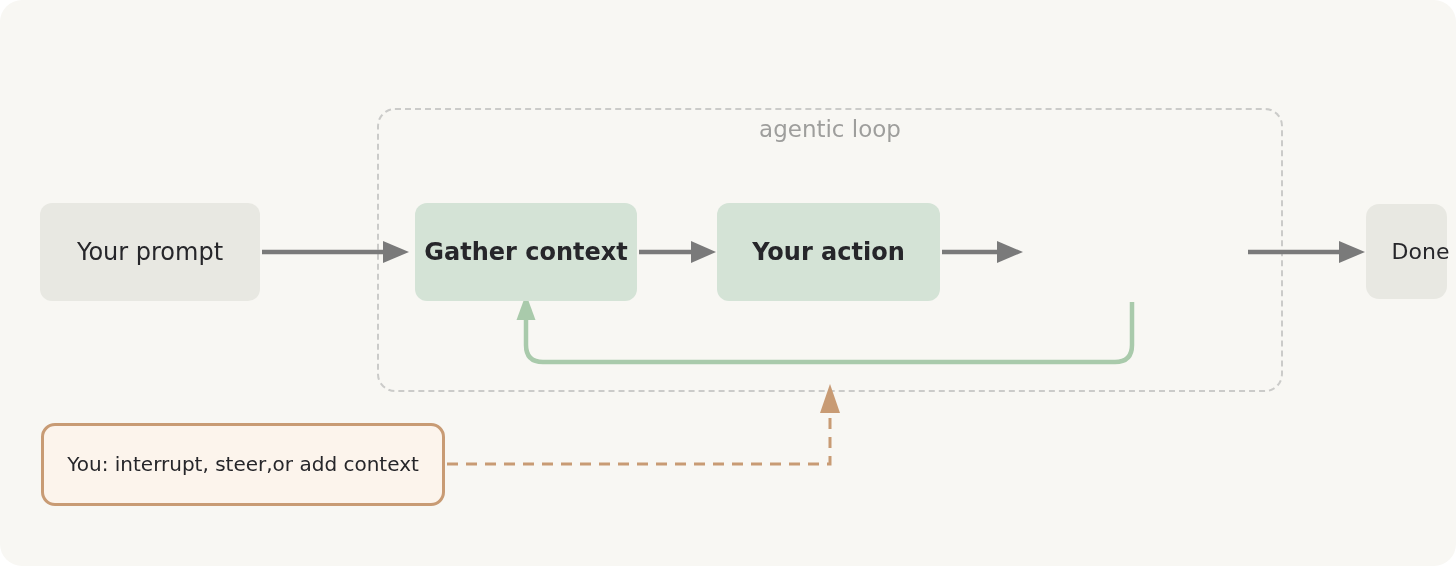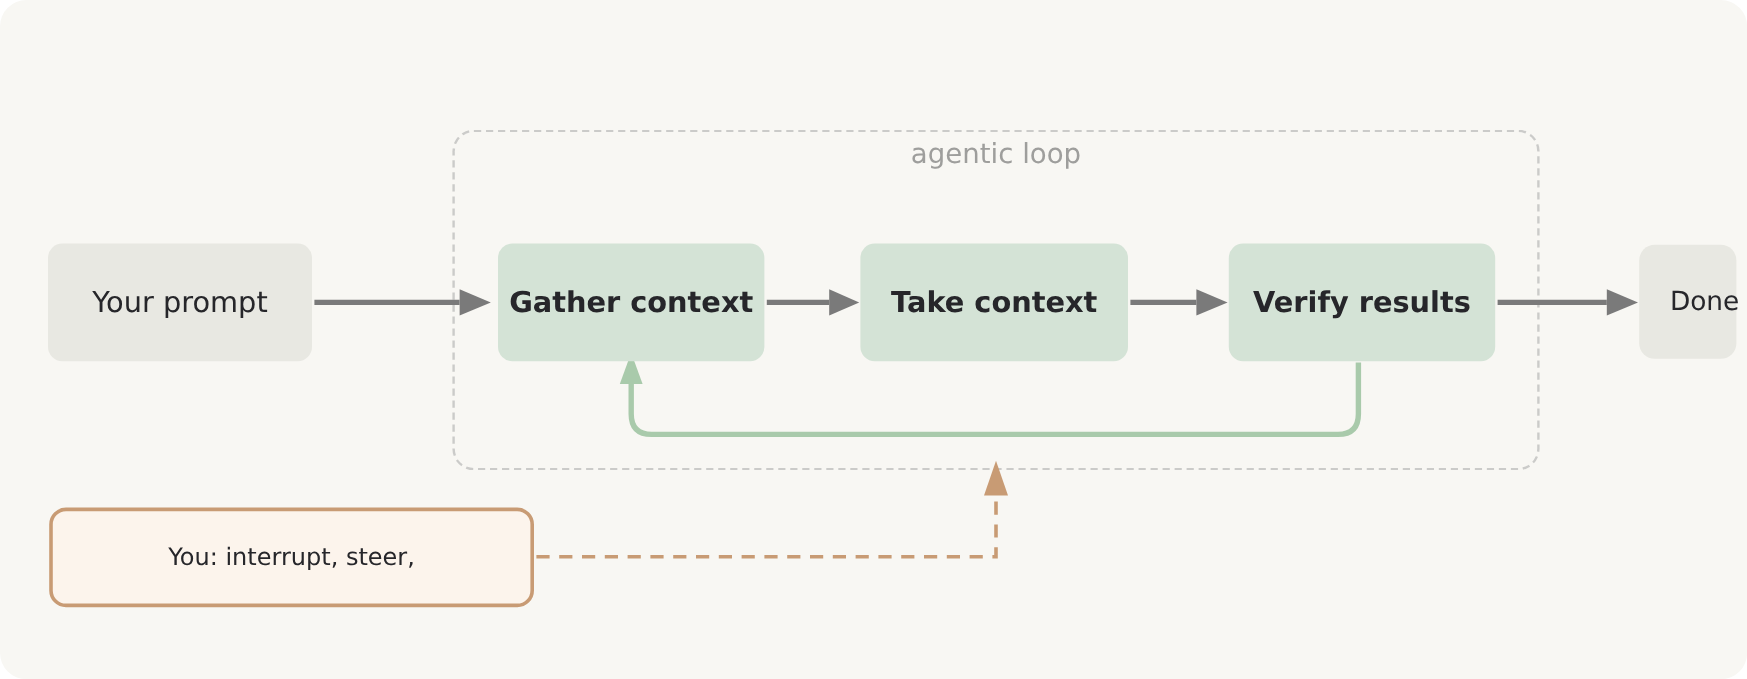--- a/index.html
+++ b/index.html
@@ -118,26 +118,24 @@
     </g>
   </svg>
 
   <div class="node green gather">
     <span>Gather context</span>
   </div>
   <div class="node gray prompt">
     <span>Your prompt</span>
   </div>
   <div class="node green action">
-    <span>Take context</span>
-  </div>
-  <div class="node green verify">
-    <span>Verify results</span>
+    <span>Your action</span>
   </div>
   <div class="node gray done">
     <span>Done</span>
   </div>
 
   <div class="user-note">
     <span>You: interrupt, steer,</span>
+    <span>or add context</span>
   </div>
 
 </div>
 
 </body></html>

